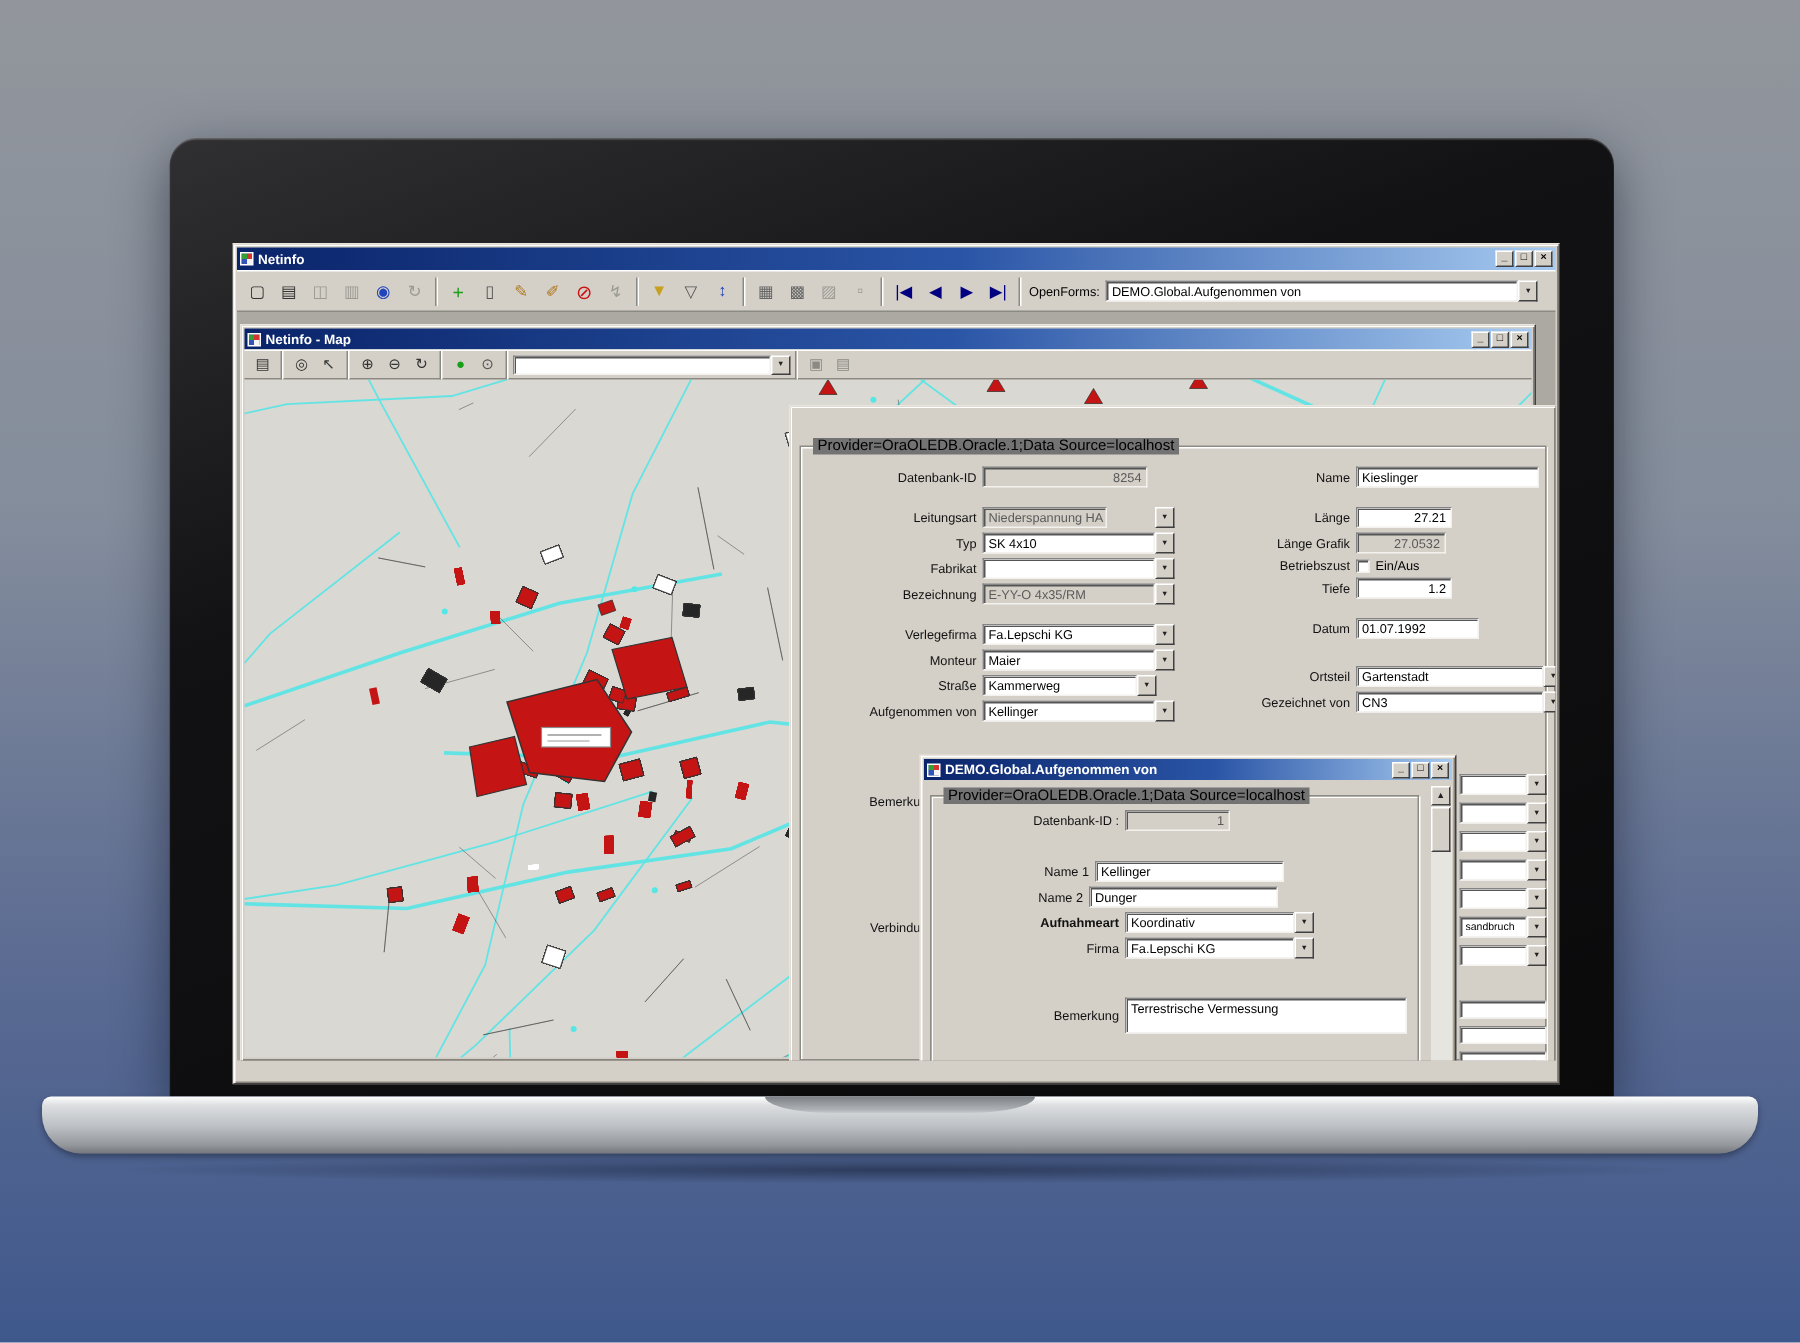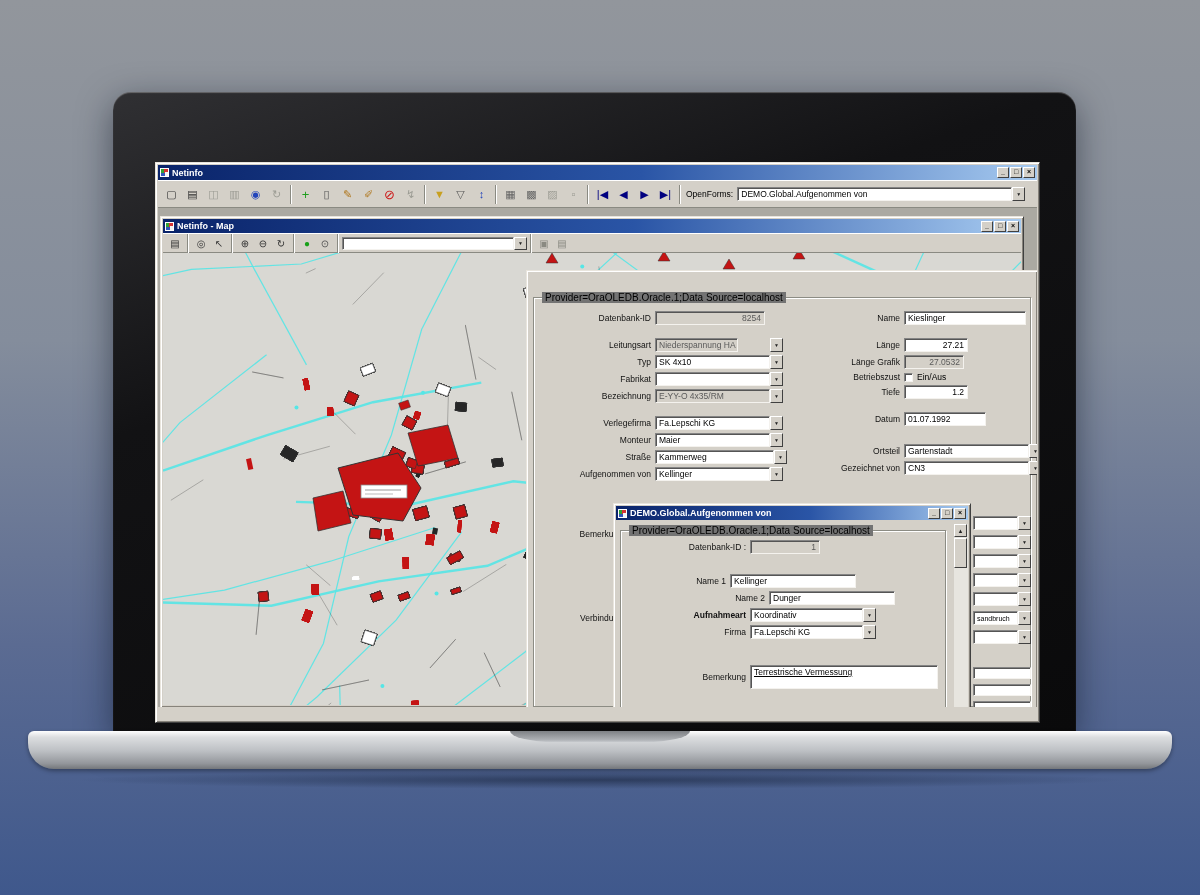--- a/index.html
+++ b/index.html
@@ -1077,21 +1077,21 @@
                 </div>
                 <div class="frow">
                   <span class="flabel" style="width: 118px;">Monteur</span>
                   <span class="combo" style="width: 128px;">
                     <span class="cval sunk">Maier</span>
                     <span class="cbtn">▼</span>
                   </span>
                 </div>
                 <div class="frow">
                   <span class="flabel" style="width: 118px;">Straße</span>
-                  <span class="combo" style="width: 132px;">
+                  <span class="combo" style="width: 116px;">
                     <span class="cval sunk">Kammerweg</span>
                     <span class="cbtn">▼</span>
                   </span>
                 </div>
                 <div class="frow">
                   <span class="flabel" style="width: 118px;">Aufgenommen von</span>
                   <span class="combo" style="width: 128px;">
                     <span class="cval sunk">Kellinger</span>
                     <span class="cbtn">▼</span>
                   </span>
@@ -1197,40 +1197,40 @@
             <div id="d2-rows" style="position:absolute;left:8px;top:36px">
                 <div class="frow">
                   <span class="flabel" style="width: 128px;">Datenbank-ID :</span>
                   <span class="tfield sunk dis" style="width: 70px; justify-content: flex-end;">1</span>
                 </div>
                 <div class="frow" style="margin-top: 20px;">
                   <span class="flabel" style="width: 108px;">Name 1</span>
                   <span class="tfield sunk" style="width: 126px;">Kellinger</span>
                 </div>
                 <div class="frow">
-                  <span class="flabel" style="width: 147px;">Name 2</span>
+                  <span class="flabel" style="width: 104px;">Name 2</span>
                   <span class="tfield sunk" style="width: 126px;">Dunger</span>
                 </div>
                 <div class="frow">
                   <span class="flabel" style="width: 128px; font-weight: bold;">Aufnahmeart</span>
                   <span class="combo" style="width: 126px;">
                     <span class="cval sunk">Koordinativ</span>
                     <span class="cbtn">▼</span>
                   </span>
                 </div>
                 <div class="frow">
                   <span class="flabel" style="width: 128px;">Firma</span>
                   <span class="combo" style="width: 126px;">
                     <span class="cval sunk">Fa.Lepschi KG</span>
                     <span class="cbtn">▼</span>
                   </span>
                 </div>
                 <div class="frow" style="margin-top: 26px;">
                   <span class="flabel" style="width: 128px;">Bemerkung</span>
-                  <span class="tarea sunk" style="width: 188px; height: 24px; text-decoration: underline;">Terrestrische Vermessung</span>
+                  <span class="tarea sunk" style="width: 188px; height: 24px;">Terrestrische Vermessung</span>
                 </div>
               </div>
 
             <div style="position:absolute;right:2px;top:20px;width:14px;height:188px;background:#e7e5df">
               <span class="sbtn">▲</span>
               <div style="width:13px;height:30px;margin-top:1px;background:#d4d0c8;border:1px solid;border-color:#fff #404040 #404040 #fff"></div>
             </div>
           </div>
 
         </div>

